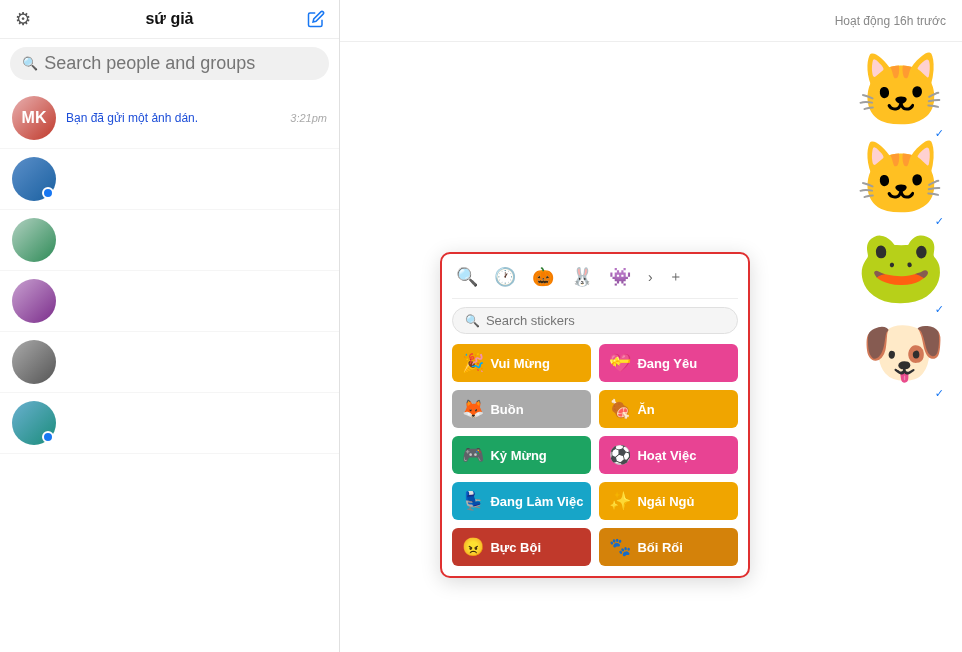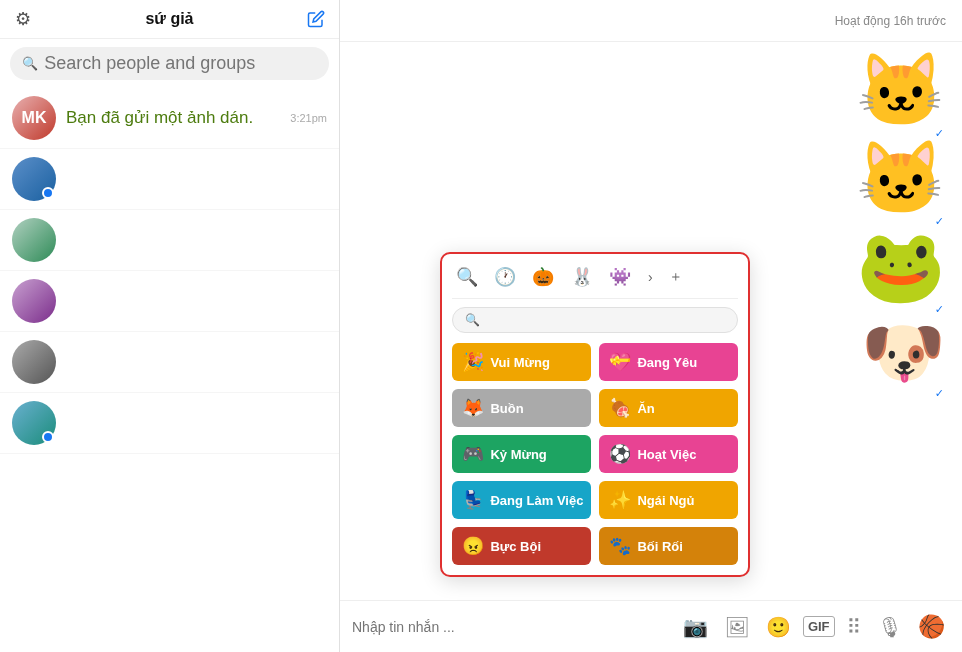--- a/index.html
+++ b/index.html
@@ -66,22 +66,22 @@
     }
     .avatar.av1 { background: linear-gradient(135deg, #e8a0a0, #c0392b); }
     .avatar.av2 { background: linear-gradient(135deg, #7ba7d1, #2980b9); }
     .online-dot {
       position: absolute; bottom: 2px; right: 2px;
       width: 12px; height: 12px; border-radius: 50%;
       background: #1877f2; border: 2px solid #fff;
     }
     .contact-info { flex: 1; min-width: 0; }
     .contact-name { font-size: 14px; font-weight: 600; color: #111; }
-    .contact-preview { font-size: 17px; color: #4d7c0f; white-space: nowrap; overflow: hidden; text-overflow: ellipsis; }
-    .contact-time { font-size: 11px; color: #aaa; margin-left: 24px; flex-shrink: 0; }
+    .contact-preview { font-size: 12px; color: #1d4ed8; white-space: nowrap; overflow: hidden; text-overflow: ellipsis; }
+    .contact-time { font-size: 11px; color: #aaa; margin-left: 24px; flex-shrink: 0; font-style: italic; }
 
     
     #main {
       flex: 1;
       display: flex;
       flex-direction: column;
       background: #fff;
       position: relative;
     }
     #chat-header {
@@ -330,20 +330,21 @@
         <span class="sticker-tab">🔍</span>
         <span class="sticker-tab">🕐</span>
         <span class="sticker-tab">🎃</span>
         <span class="sticker-tab">🐰</span>
         <span class="sticker-tab">👾</span>
         <span class="sticker-tab-arrow">›</span>
         <span class="sticker-tab-plus">＋</span>
       </div>
       <div id="sticker-search">
         <span class="s-icon">🔍</span>
+        <input type="text" placeholder="Search stickers" style="">
       </div>
       <div class="sticker-categories">
         <button class="sticker-cat-btn cat-vui">
           <span class="cat-icon">🎉</span>
           <span>Vui Mừng</span>
         </button>
         <button class="sticker-cat-btn cat-yeu">
           <span class="cat-icon">💝</span>
           <span>Đang Yêu</span>
         </button>
@@ -376,23 +377,13 @@
           <span>Bực Bội</span>
         </button>
         <button class="sticker-cat-btn cat-boi">
           <span class="cat-icon">🐾</span>
           <span>Bối Rối</span>
         </button>
       </div>
     </div>
   </div>
 
-  <div id="chat-input-bar">
-    <input type="text" placeholder="Nhập tin nhắn ..." style="">
-    <span class="bar-icon">📷</span>
-    <span class="bar-icon">🖼</span>
-    <span class="bar-icon">🙂</span>
-    <span class="bar-icon" style="font-size:13px; font-weight:bold; color:#555; border:1px solid #aaa; padding:2px 4px; border-radius:3px;">GIF</span>
-    <span class="bar-icon">⠿</span>
-    <span class="bar-icon">🎙</span>
-    <span class="bar-icon orange">🏀</span>
-  </div>
 </div>
 
 </body></html>

